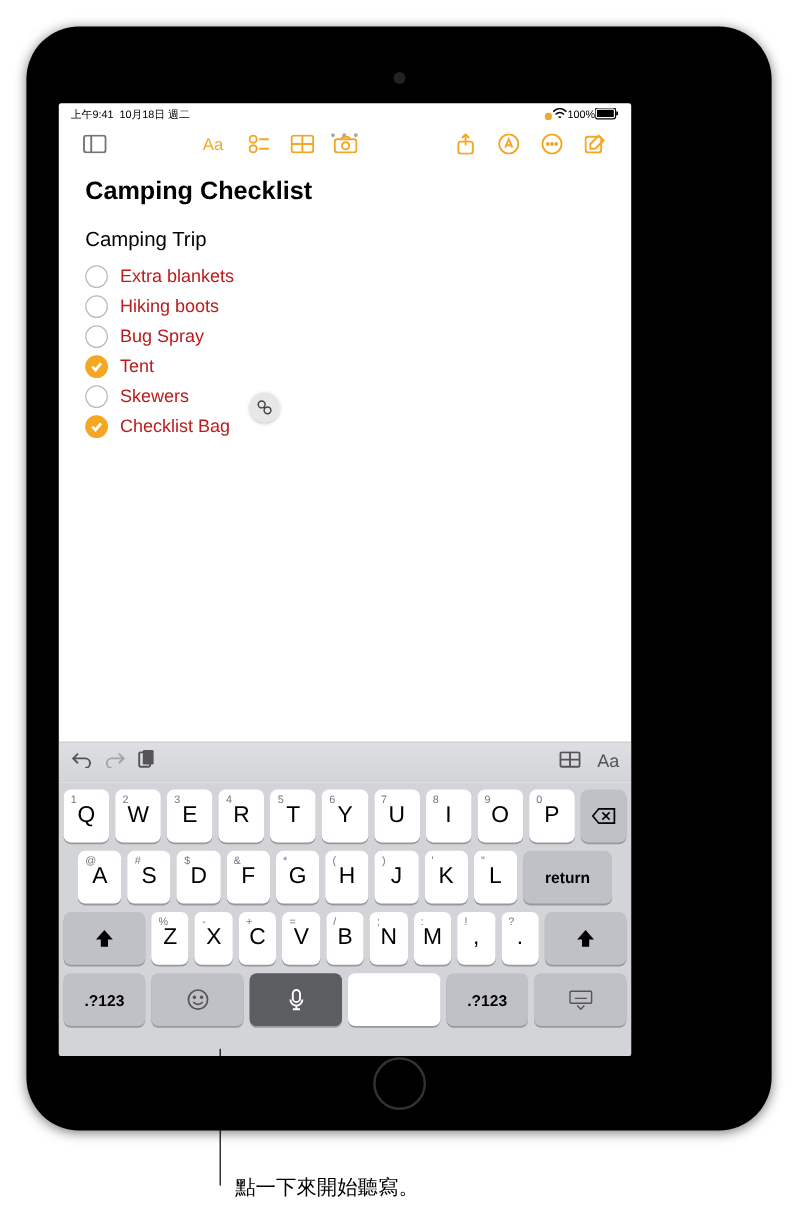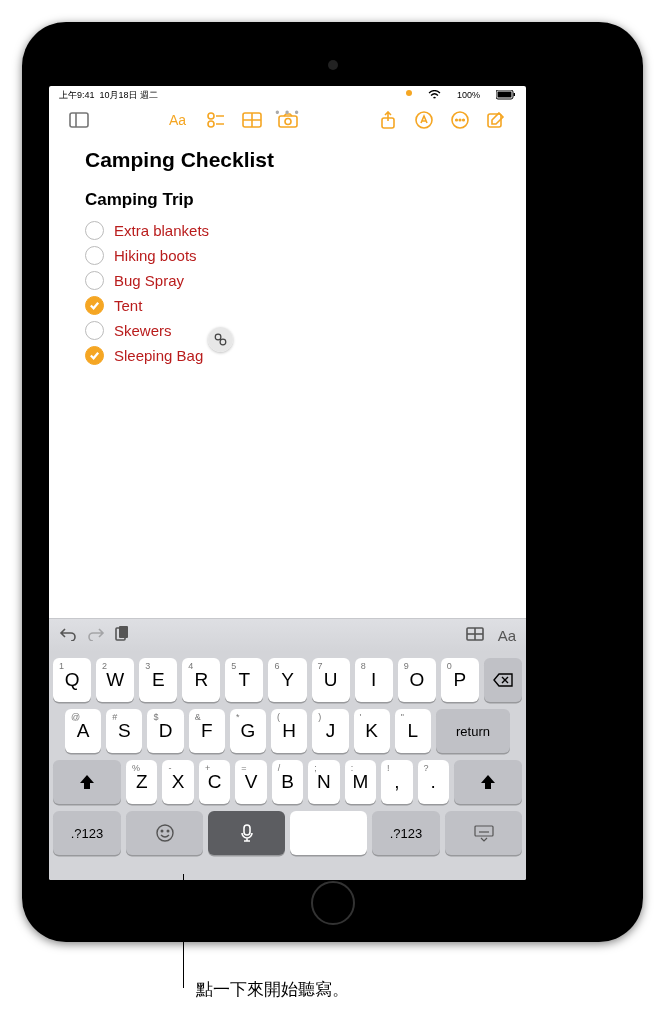--- a/index.html
+++ b/index.html
@@ -4,52 +4,52 @@
 <style>
   * { margin:0; padding:0; box-sizing:border-box; font-family:-apple-system,Helvetica,Arial,sans-serif; -webkit-user-select:none; }
   body { background:#fff; width:665px; height:1027px; position:relative; }
   .ipad-frame { position:absolute; left:22px; top:22px; width:621px; height:920px; border-radius:44px; background:#000; box-shadow:0 2px 10px rgba(0,0,0,0.5); }
   .camera { position:absolute; top:38px; left:50%; transform:translateX(-50%); width:10px; height:10px; border-radius:50%; background:#222; }
   .screen { position:absolute; left:27px; top:64px; width:477px; height:794px; background:#fff; border-radius:2px; overflow:hidden; }
   .home-btn { position:absolute; bottom:17px; left:50%; transform:translateX(-50%); width:44px; height:44px; border-radius:50%; border:2px solid #333; background:#000; }
 
   
   .status { height:16px; display:flex; justify-content:space-between; align-items:center; padding:2px 10px 0; font-size:9px; color:#000; }
-  .status .right { display:flex; align-items:flex-start; gap:16px; }
+  .status .right { display:flex; align-items:flex-end; gap:0; }
   .rec-dot { width:6px; height:6px; border-radius:50%; background:#f5a623; }
 
   
   .toolbar { height:36px; display:flex; align-items:center; padding:0 12px; gap:0; }
   .tb-spacer { flex:1; }
   .tb-btn { width:36px; height:30px; display:flex; align-items:center; justify-content:center; color:#f5a623; }
   .tb-btn.gray { color:#757575; }
   .tb-btn svg { stroke:currentColor; fill:none; stroke-width:1.6; }
   .ellipsis { position:absolute; top:20px; left:50%; transform:translateX(-50%); color:#aaa; font-size:12px; letter-spacing:1px; }
 
   
-  .note { padding:6px 36px; }
+  .note { padding:6px 22px; }
   .note-title { font-size:21px; font-weight:700; margin:4px 0 18px; }
-  .sect-title { font-size:17px; font-weight:700; margin-bottom:8px; }
+  .sect-title { font-size:17px; font-weight:400; margin-bottom:8px; }
   .check-item { display:flex; align-items:center; gap:10px; padding:3px 0; font-size:15px; color:#b91c1c; }
   .circ { width:19px; height:19px; border:1.5px solid #bbb; border-radius:50%; flex:0 0 auto; display:flex; align-items:center; justify-content:center; }
   .circ.on { background:#f5a623; border-color:#f5a623; }
   .circ.on svg { stroke:#fff; stroke-width:2.5; fill:none; }
 
   .cursor-bubble { position:absolute; width:25px; height:25px; border-radius:50%; background:rgba(230,230,230,0.95); box-shadow:0 1px 3px rgba(0,0,0,0.25); display:flex; align-items:center; justify-content:center; }
   .cursor-bubble svg { width:13px; height:13px; stroke:#444; stroke-width:1.5; fill:none; }
 
   
   .kb-shelf { position:absolute; bottom:228px; left:0; right:0; height:34px; background:linear-gradient(#dedfe3,#d3d4d8); border-top:1px solid #c7c8cc; display:flex; align-items:center; padding:0 10px; gap:10px; color:#555; }
   .kb-shelf .sh-right { margin-left:auto; display:flex; gap:14px; }
   .kb-shelf svg { stroke:#555; fill:none; stroke-width:1.6; }
   .keyboard { position:absolute; bottom:0; left:0; right:0; height:228px; background:#d3d4d8; padding:6px 4px 6px; }
   .krow { display:flex; gap:5px; margin-bottom:7px; justify-content:center; }
   .key { background:#fff; border-radius:6px; box-shadow:0 1.5px 0 rgba(0,0,0,.28); height:44px; flex:1; display:flex; flex-direction:column; align-items:center; justify-content:center; font-size:19px; color:#000; position:relative; }
   .key .alt { position:absolute; top:3px; left:6px; font-size:9px; color:#777; }
-  .key.fn { background:#c0c1c6; }
+  .key.fn { background:#c0c1c6;font-weight:bold; }
   .key.dark { background:#5c5d61; color:#fff; }
   .key.wide { flex:0 0 68px; }
   .key.space { flex:1; }
   .key.return { flex:0 0 74px; font-size:15px; }
   .key.shift svg { fill:#000; }
   .key .lbl { font-size:19px; }
 
   
   .call-line { position:absolute; left:183px; top:874px; width:1px; height:114px; background:#000; }
   .call-text { position:absolute; left:196px; top:978px; font-size:17px;text-align:right; }
@@ -173,21 +173,21 @@
           <div class="check-item">
             <span class="circ"></span>
             <span>Skewers</span>
           </div>
           <div class="check-item">
             <span class="circ on">
               <svg width="11" height="11" viewBox="0 0 12 12">
                 <path d="M2 6 L5 9 L10 3"></path>
               </svg>
             </span>
-            <span>Sleeping Bag</span>
+            <span>Checklist Bag</span>
           </div>
         </div>
     </div>
 
     <div class="cursor-bubble" style="left:159px; top:241px;">
       <svg viewBox="0 0 16 16">
           <circle cx="5" cy="5" r="3.5"></circle>
           <circle cx="11" cy="11" r="3.5"></circle>
           <line x1="7.5" y1="7.5" x2="8.5" y2="8.5"></line>
         </svg>

